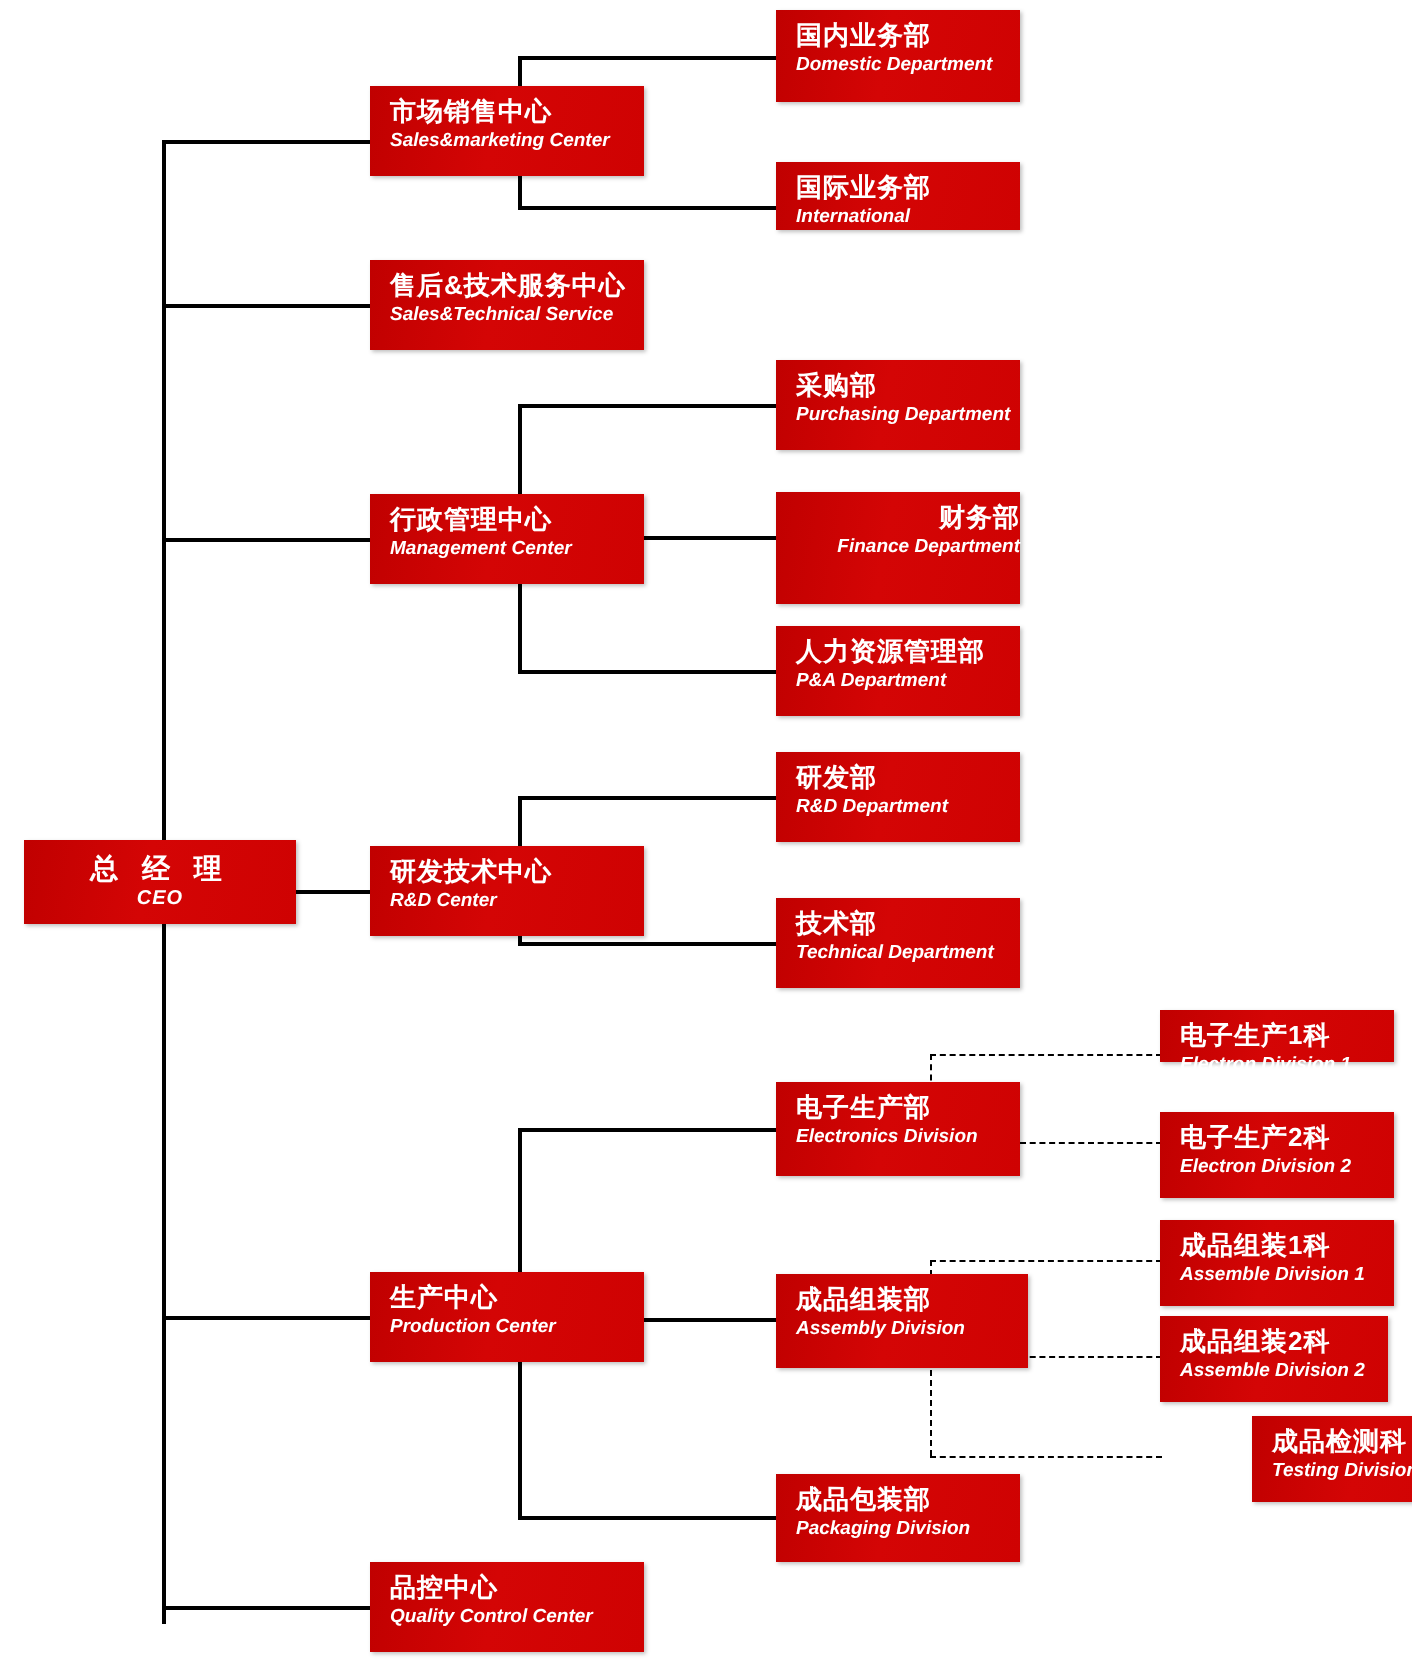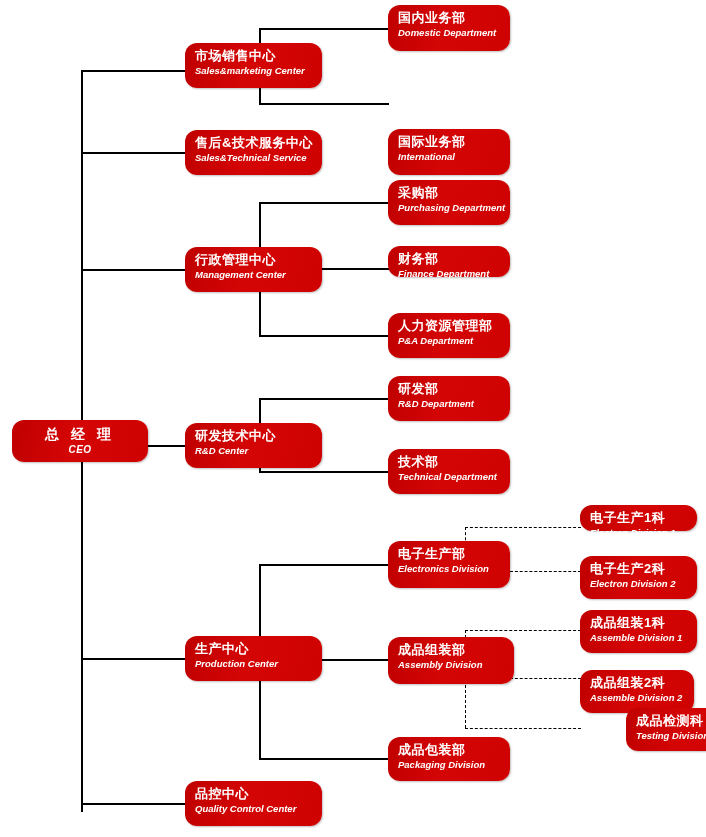--- a/index.html
+++ b/index.html
@@ -19,21 +19,20 @@
     overflow: hidden;
   }
   .node {
     position: absolute;
     background: #cc0000;
     background: linear-gradient(100deg, #c00000 0%, #d40505 45%, #cf0202 100%);
     color: #ffffff;
     box-sizing: border-box;
     padding: 4px 0 0 10px;
     box-shadow: 1px 1px 2px rgba(0,0,0,0.25);
-    border-radius: 12px;
   }
   .node .zh {
     display: block;
     font-size: 13px;
     font-weight: bold;
     line-height: 17px;
     letter-spacing: 0.5px;
     white-space: nowrap;
   }
   .node .en {
@@ -156,31 +155,31 @@
   <div class="node" style="left:185px; top:781px; width:137px; height:45px;">
     <span class="zh">品控中心</span>
     <span class="en">Quality Control Center</span>
   </div>
 
   <div class="node" style="left:388px; top:5px; width:122px; height:46px;">
     <span class="zh">国内业务部</span>
     <span class="en">Domestic  Department</span>
   </div>
 
-  <div class="node" style="left:388px; top:81px; width:122px; height:46px;margin-top:48px;">
+  <div class="node" style="left:388px; top:81px; width:122px; height:34px;">
     <span class="zh">国际业务部</span>
     <span class="en">International</span>
   </div>
 
   <div class="node" style="left:388px; top:180px; width:122px; height:45px;">
     <span class="zh">采购部</span>
     <span class="en">Purchasing Department</span>
   </div>
 
-  <div class="node" style="left:388px; top:246px; width:122px; height:31px;">
+  <div class="node" style="left:388px; top:246px; width:122px; height:56px;text-align:right;">
     <span class="zh">财务部</span>
     <span class="en">Finance Department</span>
   </div>
 
   <div class="node" style="left:388px; top:313px; width:122px; height:45px;">
     <span class="zh">人力资源管理部</span>
     <span class="en">P&amp;A Department</span>
   </div>
 
   <div class="node" style="left:388px; top:376px; width:122px; height:45px;">
@@ -216,21 +215,21 @@
   <div class="node" style="left:580px; top:556px; width:117px; height:43px;">
     <span class="zh">电子生产2科</span>
     <span class="en">Electron Division 2</span>
   </div>
 
   <div class="node" style="left:580px; top:610px; width:117px; height:43px;">
     <span class="zh">成品组装1科</span>
     <span class="en">Assemble Division 1</span>
   </div>
 
-  <div class="node" style="left:580px; top:658px; width:114px; height:43px;margin-top:12px;">
+  <div class="node" style="left:580px; top:658px; width:114px; height:43px;">
     <span class="zh">成品组装2科</span>
     <span class="en">Assemble Division 2</span>
   </div>
 
   <div class="node" style="left:580px; top:708px; width:117px; height:43px;margin-left:46px;">
     <span class="zh">成品检测科</span>
     <span class="en">Testing Division</span>
   </div>
 
 </div>

